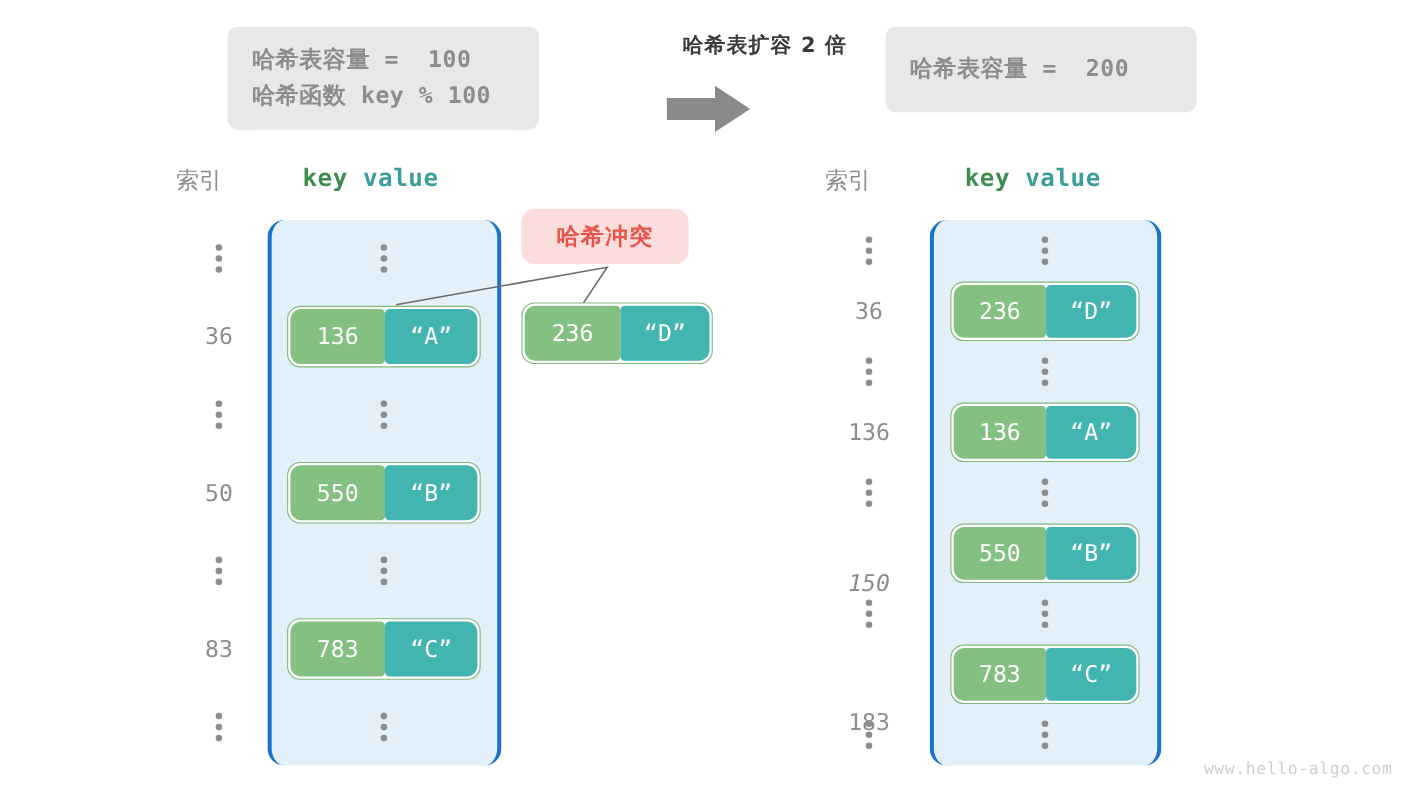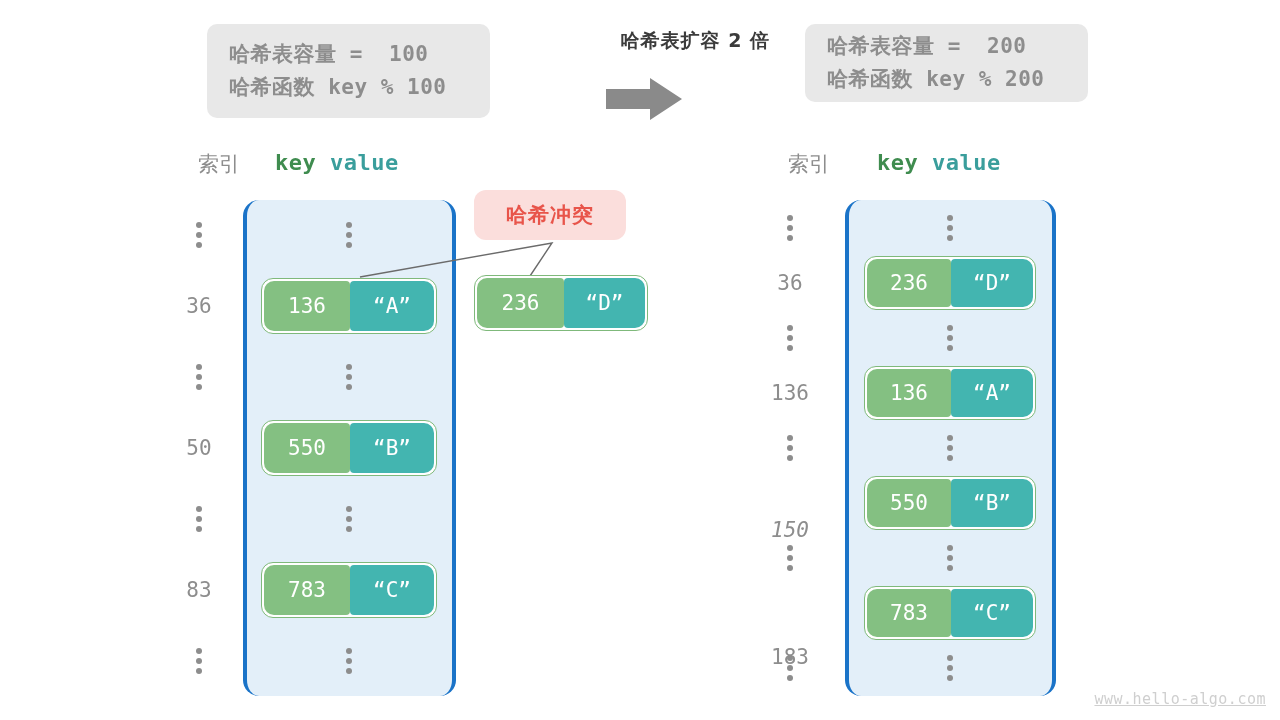--- a/index.html
+++ b/index.html
@@ -64,21 +64,21 @@
     height: 42px;
   }
 
   
   .hdr-index {
     position: absolute;
     font-size: 21px;
     color: #8d8d8d;
     font-weight: 500;
     width: 80px;
-    text-align: right;
+    text-align: left;
   }
   .hdr-kv {
     position: absolute;
     font-family: "DejaVu Sans Mono", monospace;
     font-size: 22px;
     font-weight: bold;
     letter-spacing: 0.5px;
     white-space: pre;
   }
   .hdr-kv .k { color: #3f8c4f; }
@@ -182,42 +182,40 @@
 
   
   #watermark {
     position: absolute;
     right: 14px;
     bottom: 12px;
     font-family: "DejaVu Sans Mono", monospace;
     font-size: 15px;
     color: #cfcfcf;
     letter-spacing: 0.5px;
-    text-decoration: underline;
   }
 </style>
 </head>
 <body>
 
 <div id="stage">
 
   <div class="info-box" id="info-left">
     <div class="info-line"><span class="lbl">哈希表容量</span><span> =  100</span></div>
     <div class="info-line"><span class="lbl">哈希函数</span><span> key % 100</span></div>
   </div>
 
   <div id="center-title">哈希表扩容 2 倍</div>
 
   <svg id="arrow-icon" viewBox="0 0 76 42">
     <polygon points="0,11 44,11 44,0 76,21 44,42 44,31 0,31" fill="#8a8a8a"></polygon>
   </svg>
 
   <div class="info-box" id="info-right">
     <div class="info-line"><span class="lbl">哈希表容量</span><span> =  200</span></div>
-    <div class="info-line"><span class="lbl">哈希函数</span><span> key % 200</span></div>
   </div>
 
   <div class="hdr-index" style="left:160px; top:150px;">索引</div>
   <div class="hdr-kv" style="left:275px; top:150px;"><span class="k">key</span><span class="v"> value</span></div>
 
   <div class="hdr-index" style="left:750px; top:150px;">索引</div>
   <div class="hdr-kv" style="left:877px; top:150px;"><span class="k">key</span><span class="v"> value</span></div>
 
   <div class="bucket" id="bucket-left" style="left:243px; top:200px; width:213px; height:496px;"></div>
 

